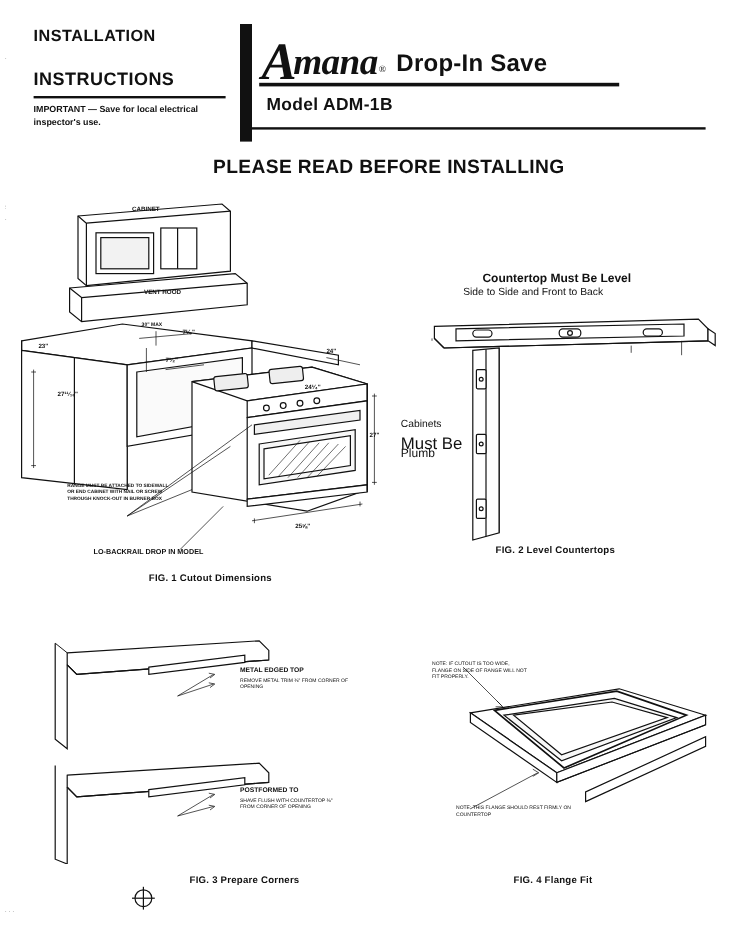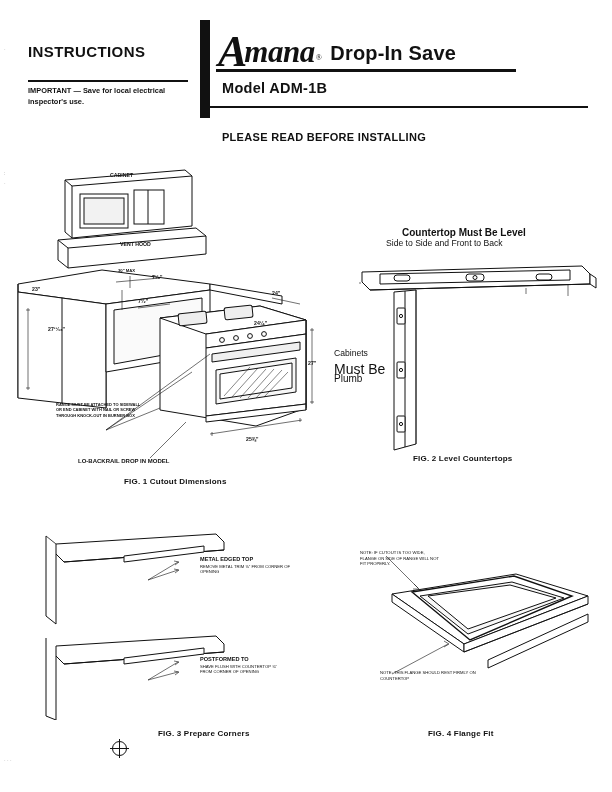--- a/index.html
+++ b/index.html
@@ -47,21 +47,21 @@
   }
   .brand-underline { position:absolute; left:216px; top:69px; width:300px; height:3px; background:#111; }
   .model {
     position:absolute; left:222px; top:80px;
     font-size:14.5px; font-weight:bold; letter-spacing:.3px;
   }
   .hdr-bottomline { position:absolute; left:210px; top:106px; width:378px; height:2px; background:#111; }
 
   .please {
     position:absolute; left:0; right:0; top:131px; text-align:center;
-    font-size:11px; font-weight:bold; letter-spacing:.3px;
+    font-size:16px; font-weight:bold; letter-spacing:.3px;
     padding-left:36px;
   }
 
   
   .cap { position:absolute; font-size:8px; font-weight:bold; letter-spacing:.2px; }
   #cap1 { left:124px; top:477px; }
   #cap2 { left:413px; top:454px; }
   #cap3 { left:114px; top:729px;margin-left:44px; }
   #cap4 { left:428px; top:729px; }
 
@@ -91,20 +91,21 @@
   .fig-label {
     position:absolute; font-size:5.2px; font-weight:bold; line-height:1.3;
   }
 </style>
 </head>
 <body>
 
 <div class="page">
 
   <div class="hdr-left">
+    <div class="hdr-title1">INSTALLATION</div>
     <div class="hdr-title2">INSTRUCTIONS</div>
   </div>
   <div class="hdr-rule"></div>
   <div class="hdr-note">IMPORTANT — Save for local electrical inspector's use.</div>
 
   <div class="vbar"></div>
 
   <div class="brandwrap">
     <div class="brandrow">
       <div class="amana">

